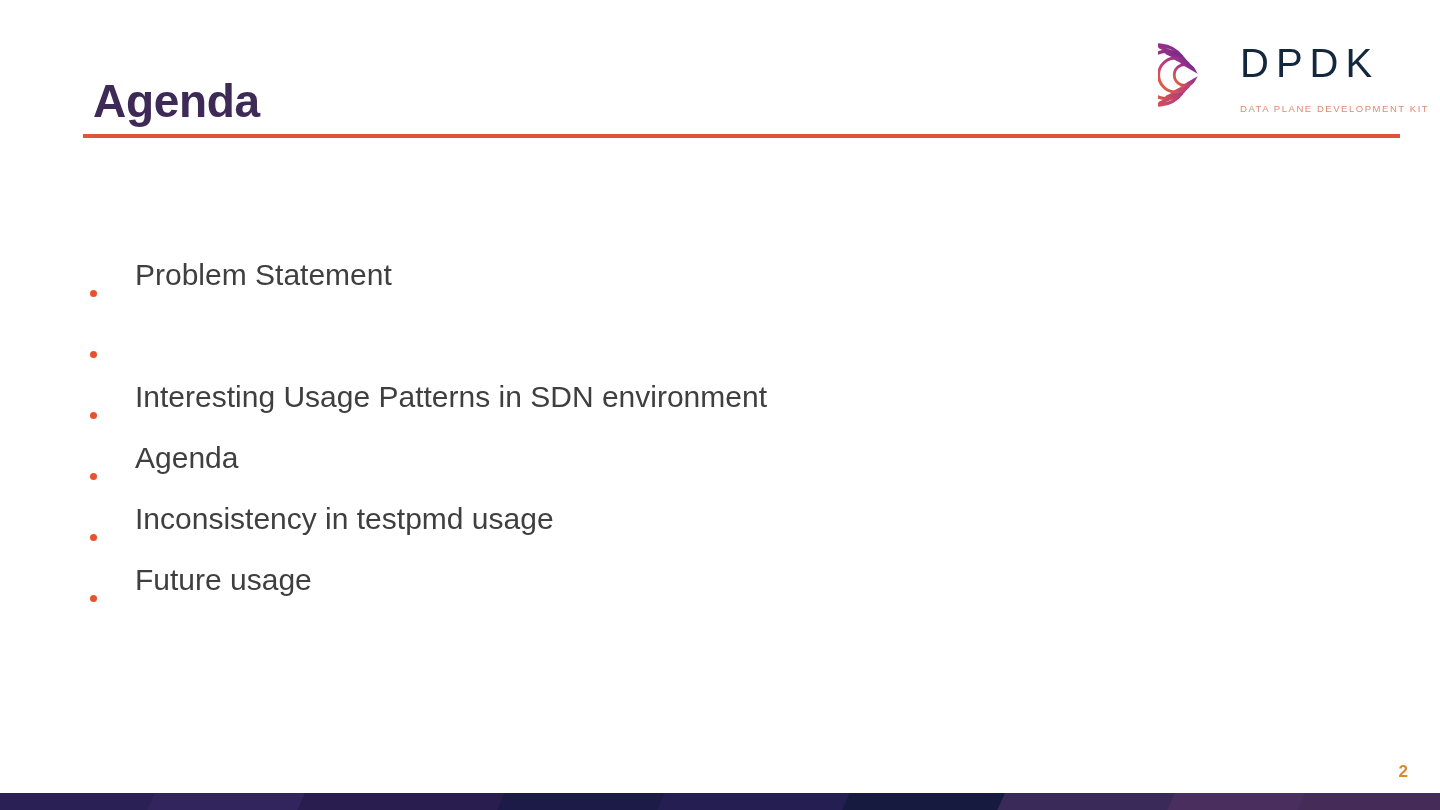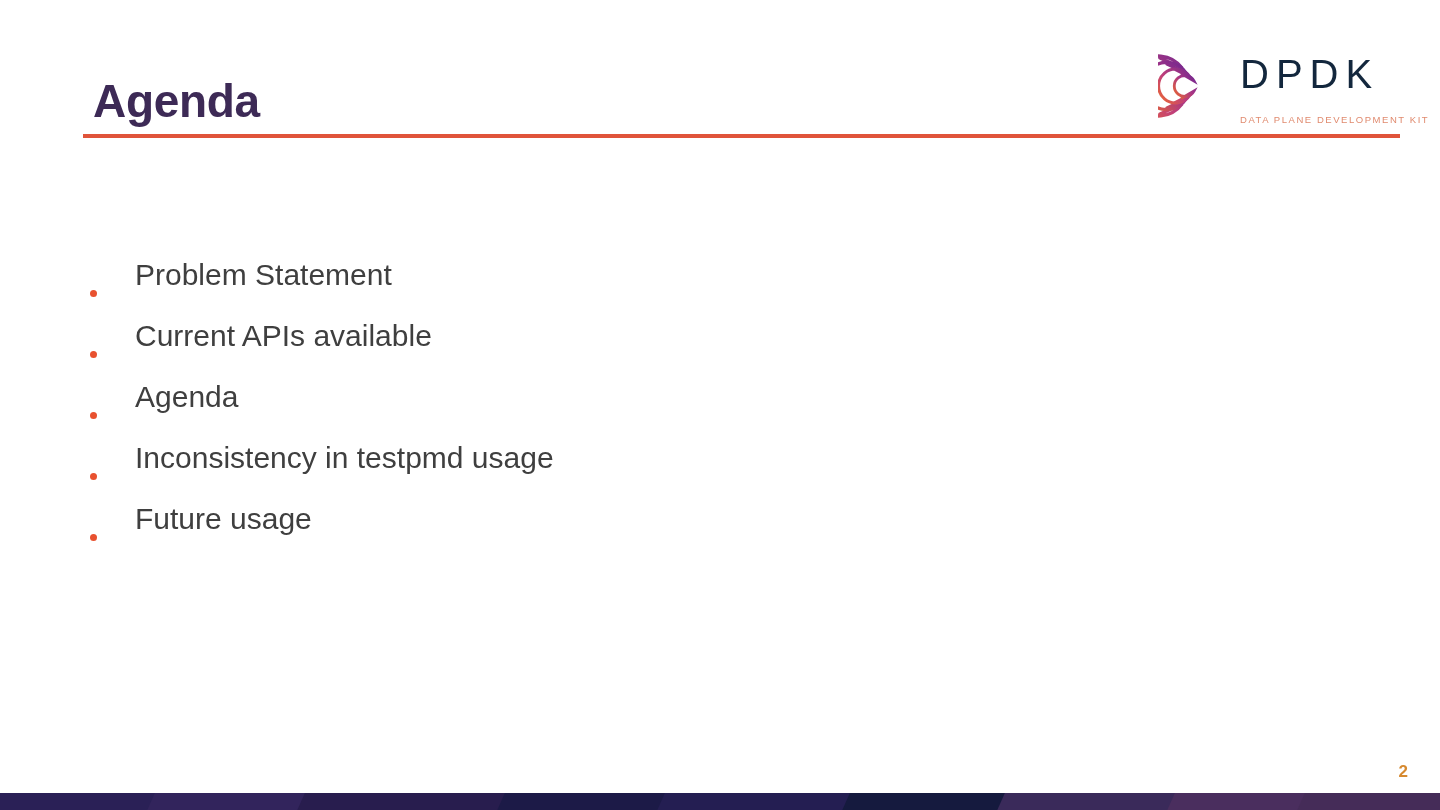--- a/index.html
+++ b/index.html
@@ -39,21 +39,21 @@
   .title-rule {
     width: 1317px;
     height: 4px;
     background: #E0543A;
   }
 
   
   .logo {
     position: absolute;
     left: 1158px;
-    top: 46px;
+    top: 35px;
     width: 248px;
     height: 80px;
   }
   .logo-mark {
     position: absolute;
     left: 0;
     top: 2px;
     width: 78px;
     height: 76px;
   }
@@ -189,21 +189,24 @@
     </div>
   </div>
 
   <ul class="bullet-list">
     <li class="bullet-item">
       <span class="bullet-dot"></span>
       <span class="bullet-text">Problem Statement</span>
     </li>
     <li class="bullet-item">
       <span class="bullet-dot"></span>
-      <span class="bullet-text">Current APIs available</span>
+    </li>
+    <li class="bullet-item">
+      <span class="bullet-dot"></span>
+      <span class="bullet-text">Interesting Usage Patterns in SDN environment</span>
     </li>
     <li class="bullet-item">
       <span class="bullet-dot"></span>
       <span class="bullet-text">Agenda</span>
     </li>
     <li class="bullet-item">
       <span class="bullet-dot"></span>
       <span class="bullet-text">Inconsistency in testpmd usage</span>
     </li>
     <li class="bullet-item">

